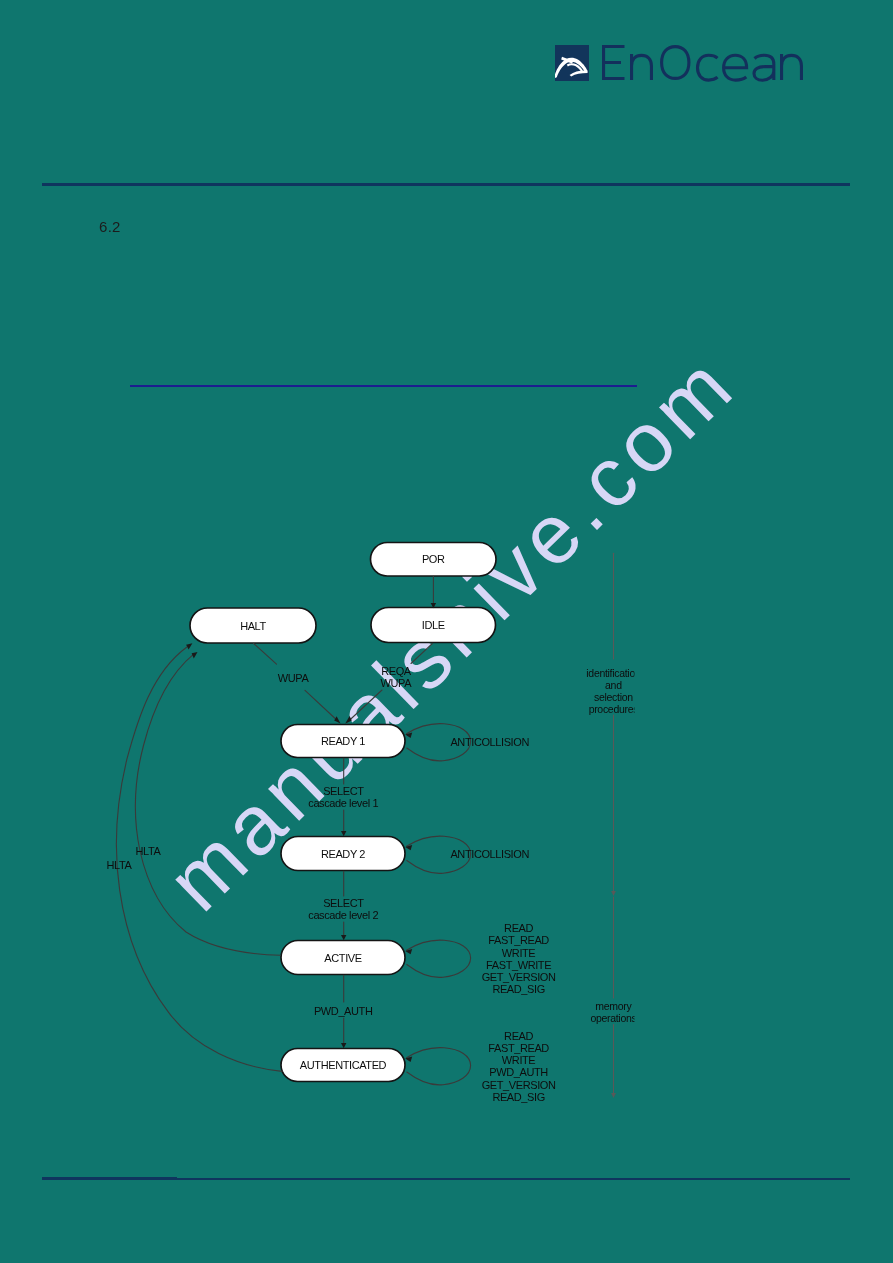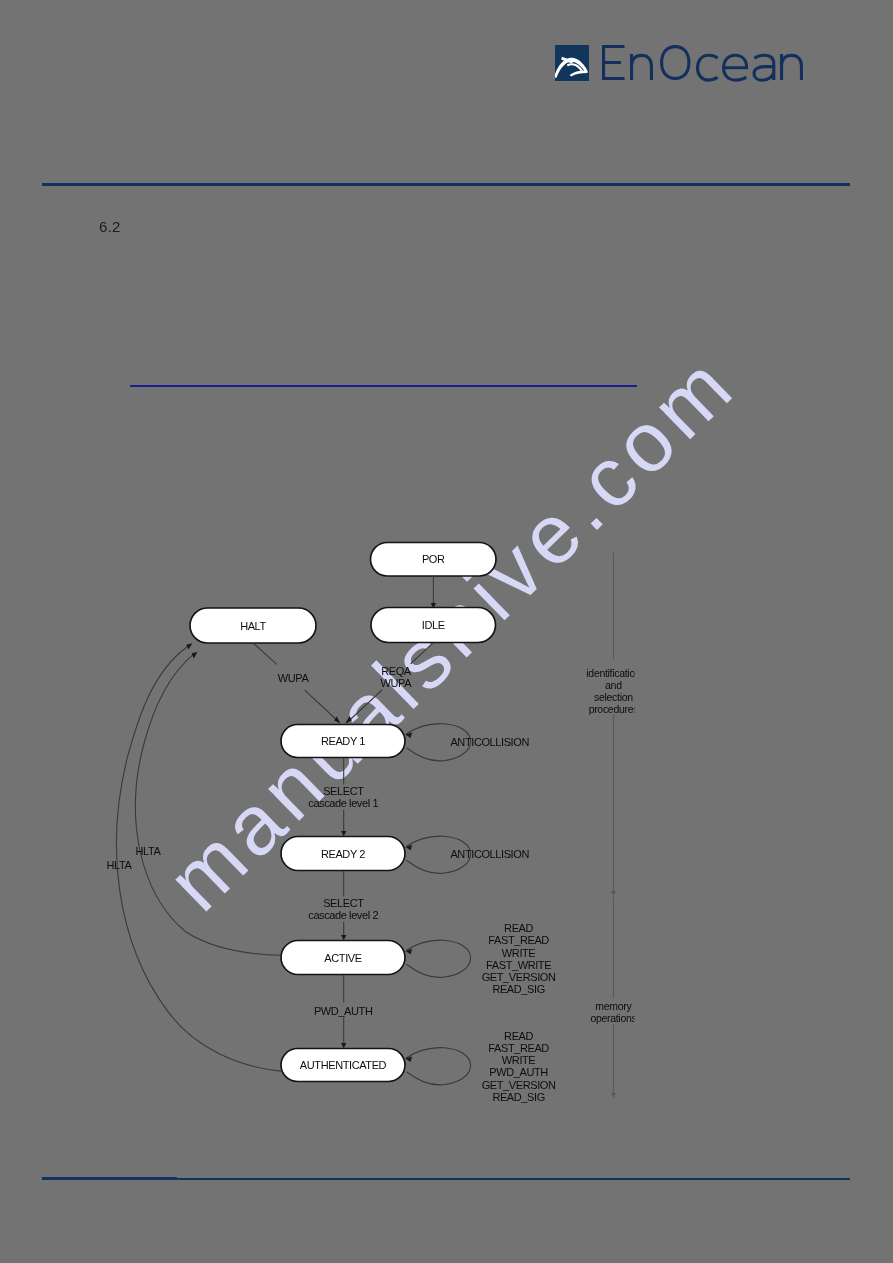--- a/index.html
+++ b/index.html
@@ -1,18 +1,18 @@
 <!DOCTYPE html>
 <html><head>
 <meta charset="utf-8">
 <title>EnOcean document page</title>
 <style>
 html,body{margin:0;padding:0;}
 body{width:893px;height:1263px;background:#ffffff;font-family:"Liberation Sans",sans-serif;overflow:hidden;position:relative;}
-.page{position:absolute;left:0;top:0;width:893px;height:1263px;background:#737373;}
+.page{position:absolute;left:0;top:0;width:893px;height:1263px;background:#0f766e;}
 .rule{position:absolute;background:#0f355e;}
 #headrule{left:42px;top:183px;width:808px;height:3px;}
 #footrule{left:42px;top:1178px;width:808px;height:2px;}
 #footrule2{left:42px;top:1177px;width:135px;height:3px;}
 #bluerule{left:130px;top:385px;width:507px;height:1.6px;background:#1d1d8f;}
 #watermark{position:absolute;left:168.5px;top:846.5px;font-size:84px;letter-spacing:6.6px;color:#d7d7f6;
   white-space:nowrap;transform:rotate(-44.3deg);transform-origin:6px 32px;font-family:"Liberation Sans",sans-serif;}
 #secnum{position:absolute;left:99px;top:218px;font-size:15px;color:#1c1c1c;letter-spacing:0.3px;}
 #logo{position:absolute;left:555px;top:45px;}
 #logomark{position:absolute;left:0;top:0;width:34px;height:36px;background:#12355b;overflow:hidden;}

